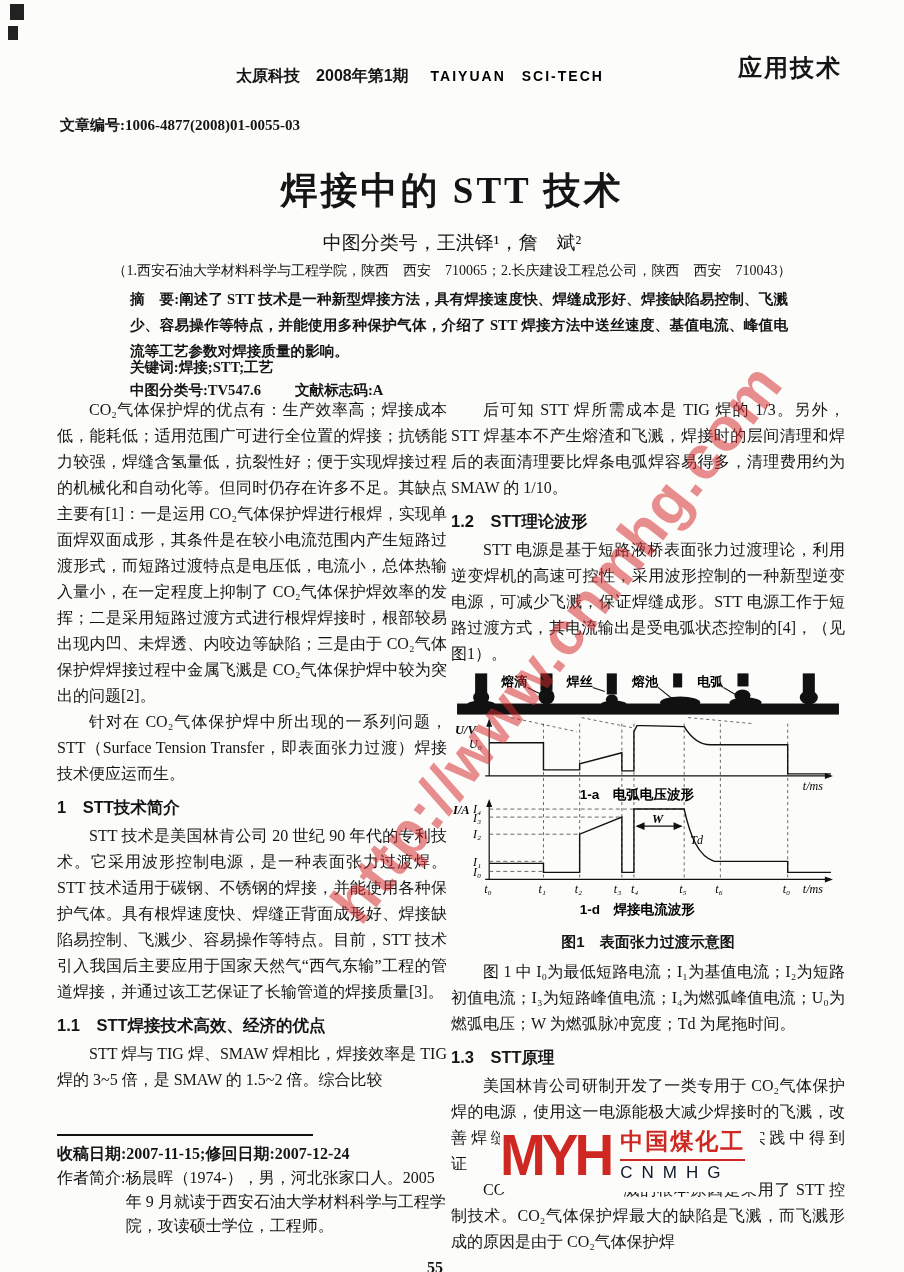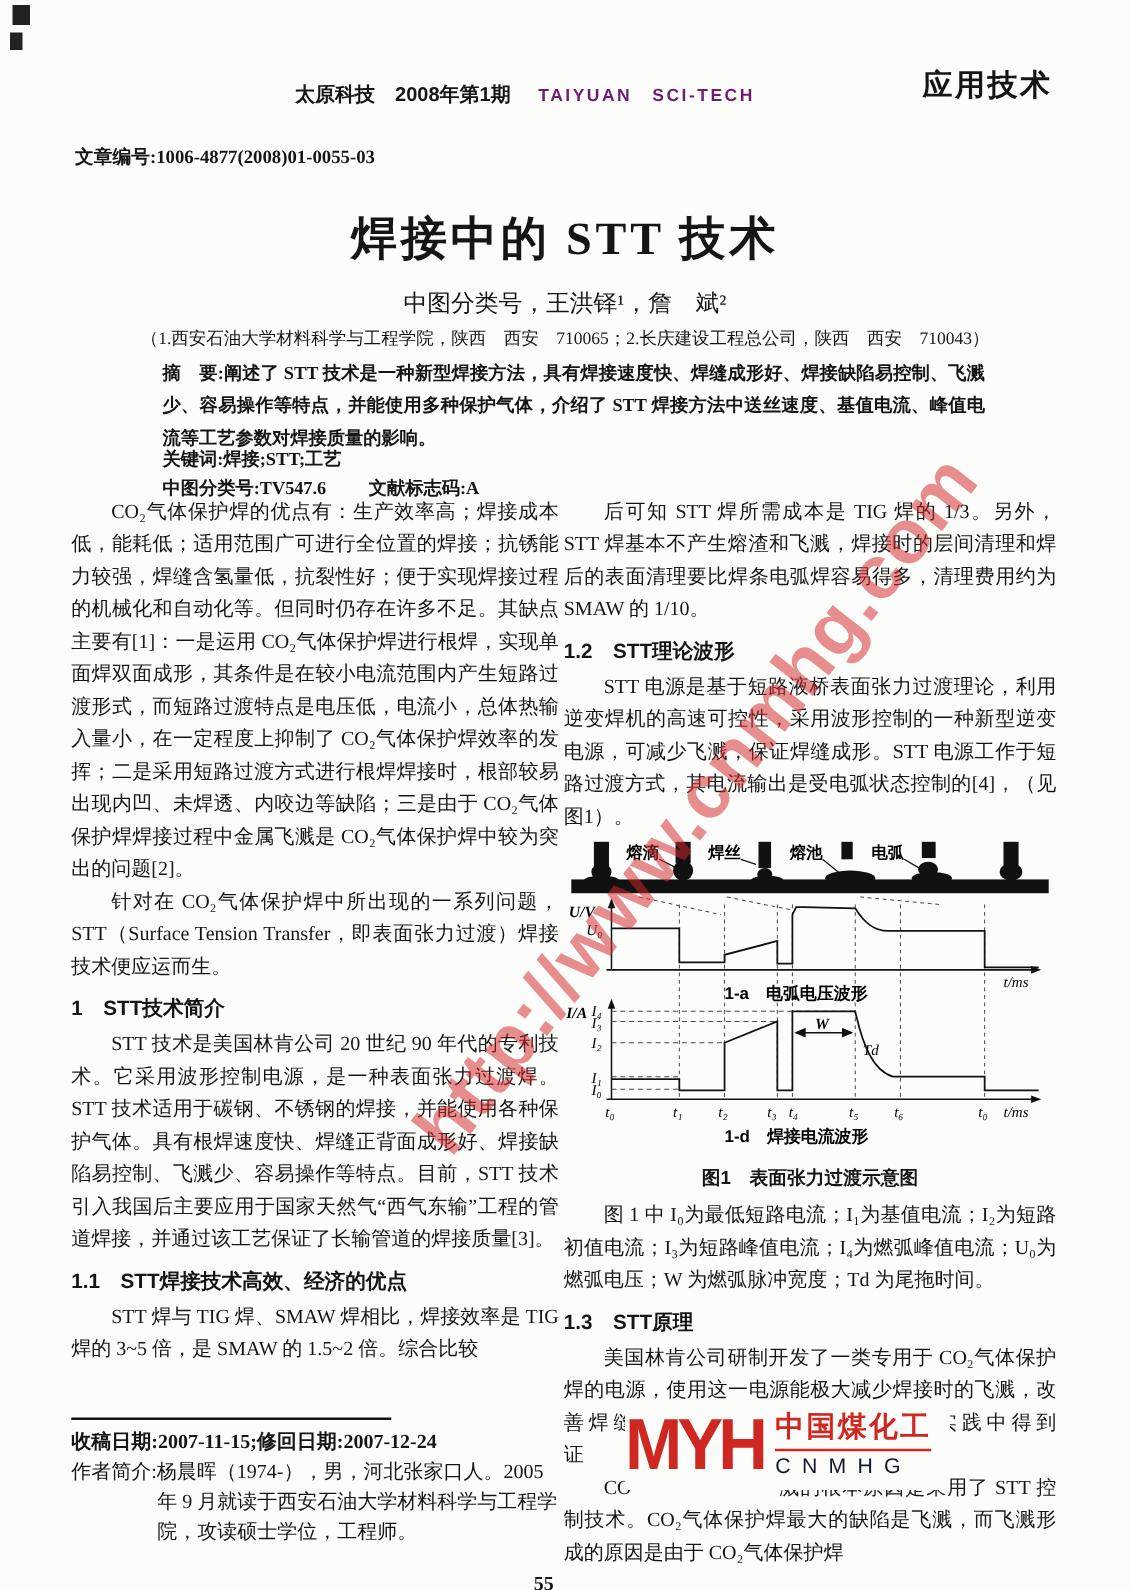--- a/index.html
+++ b/index.html
@@ -1,21 +1,21 @@
 <!DOCTYPE html>
 <html><head>
 <meta charset="utf-8">
 <style>
   html,body{margin:0;padding:0;background:#d9d9d9;}
   .page{position:relative;width:904px;height:1272px;background:#fcfcfa;overflow:hidden;
         font-family:"Liberation Serif","DejaVu Serif",serif;color:#151515;}
   
   .journal-line{position:absolute;left:180px;top:66px;width:480px;text-align:center;
                 font-size:16px;font-weight:bold;font-family:"Liberation Sans","DejaVu Sans",sans-serif;}
-  .journal-en{color:#701a75;letter-spacing:2px;font-size:14px;margin-left:22px;}
+  .journal-en{color:#000000;letter-spacing:2px;font-size:14px;margin-left:22px;}
   .column-tag{position:absolute;right:62px;top:52px;font-size:24px;font-weight:bold;
               font-family:"Liberation Sans","DejaVu Sans",sans-serif;letter-spacing:2px;}
   .article-id{position:absolute;left:60px;top:116px;font-size:15px;font-weight:bold;}
   
   .title{position:absolute;left:0;top:166px;width:100%;text-align:center;
          font-size:37px;font-weight:bold;letter-spacing:3px;}
   .authors{position:absolute;left:0;top:230px;width:100%;text-align:center;font-size:19px;}
   .affiliation{position:absolute;left:0;top:262px;width:100%;text-align:center;font-size:14px;}
   .abstract{position:absolute;left:130px;top:286px;width:658px;font-size:14.6px;line-height:26px;
             font-weight:bold;text-align:justify;}

